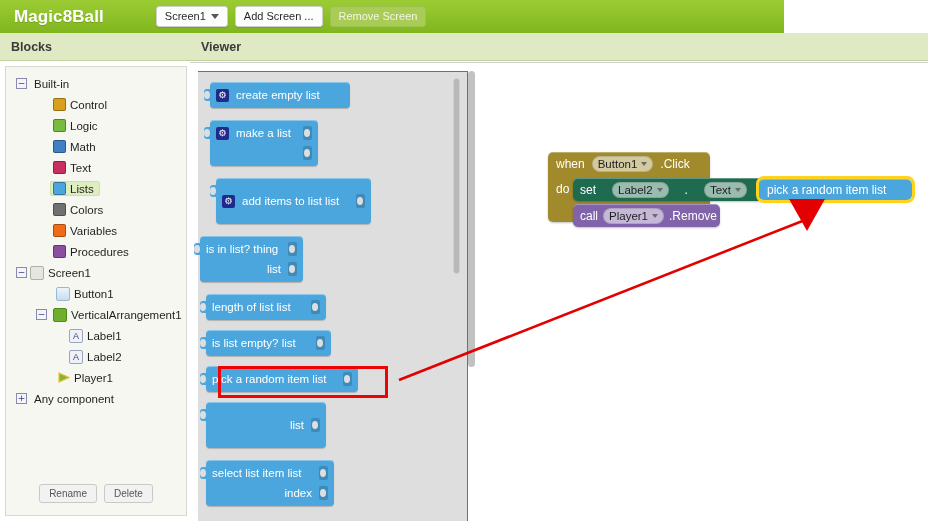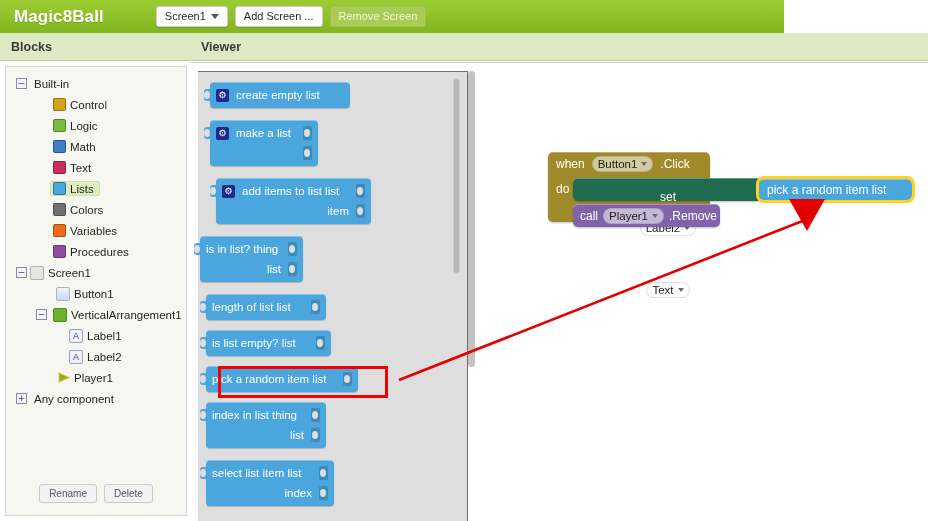--- a/index.html
+++ b/index.html
@@ -319,24 +319,20 @@
               <span class="sock"></span>
             </div>
           </div>
           <div class="blk" style="left: 18px; top: 106px; width: 155px; height: 46px;">
             <span class="plug-l"></span>
             <div class="row">
               <span class="gear">⚙</span>
               <span style="flex: 1 1 0%;">add items to list    list</span>
               <span class="sock"></span>
             </div>
-            <div class="row right">
-              <span style="flex: 1 1 0%; text-align: right;">item</span>
-              <span class="sock"></span>
-            </div>
           </div>
           <div class="blk" style="left: 2px; top: 164px; width: 103px; height: 46px;">
             <span class="plug-l"></span>
             <div class="row">
               <span style="flex: 1 1 0%;">is in list? thing</span>
               <span class="sock"></span>
             </div>
             <div class="row right">
               <span style="flex: 1 1 0%; text-align: right;">list</span>
               <span class="sock"></span>
@@ -358,24 +354,20 @@
           </div>
           <div class="blk" style="left: 8px; top: 294px; width: 152px; height: 26px;">
             <span class="plug-l"></span>
             <div class="row">
               <span style="flex: 1 1 0%;">pick a random item   list</span>
               <span class="sock"></span>
             </div>
           </div>
           <div class="blk" style="left: 8px; top: 330px; width: 120px; height: 46px;">
             <span class="plug-l"></span>
-            <div class="row">
-              <span style="flex: 1 1 0%;">index in list  thing</span>
-              <span class="sock"></span>
-            </div>
             <div class="row right">
               <span style="flex: 1 1 0%; text-align: right;">list</span>
               <span class="sock"></span>
             </div>
           </div>
           <div class="blk" style="left: 8px; top: 388px; width: 128px; height: 46px;">
             <span class="plug-l"></span>
             <div class="row">
               <span style="flex: 1 1 0%;">select list item  list</span>
               <span class="sock"></span>
@@ -394,21 +386,21 @@
         <span class="field">
           <span>Button1</span>
           <span class="caret"></span>
         </span>
         <span>.Click</span>
       </div>
       <div style="position:absolute;left:8px;top:30px;">do</div>
     </div>
 
     <div class="wblk" style="left:383px; top:115px; width:190px; height:23px; background:#1e6b4f;">
-      <div style="display:flex;align-items:center;gap:16px;height:23px;padding:12px 7px;flex-direction:column;">
+      <div style="display:flex;align-items:center;gap:16px;height:23px;padding:0 7px;">
         <span>set</span>
         <span class="field">
           <span>Label2</span>
           <span class="caret"></span>
         </span>
         <span>.</span>
         <span class="field">
           <span>Text</span>
           <span class="caret"></span>
         </span>

